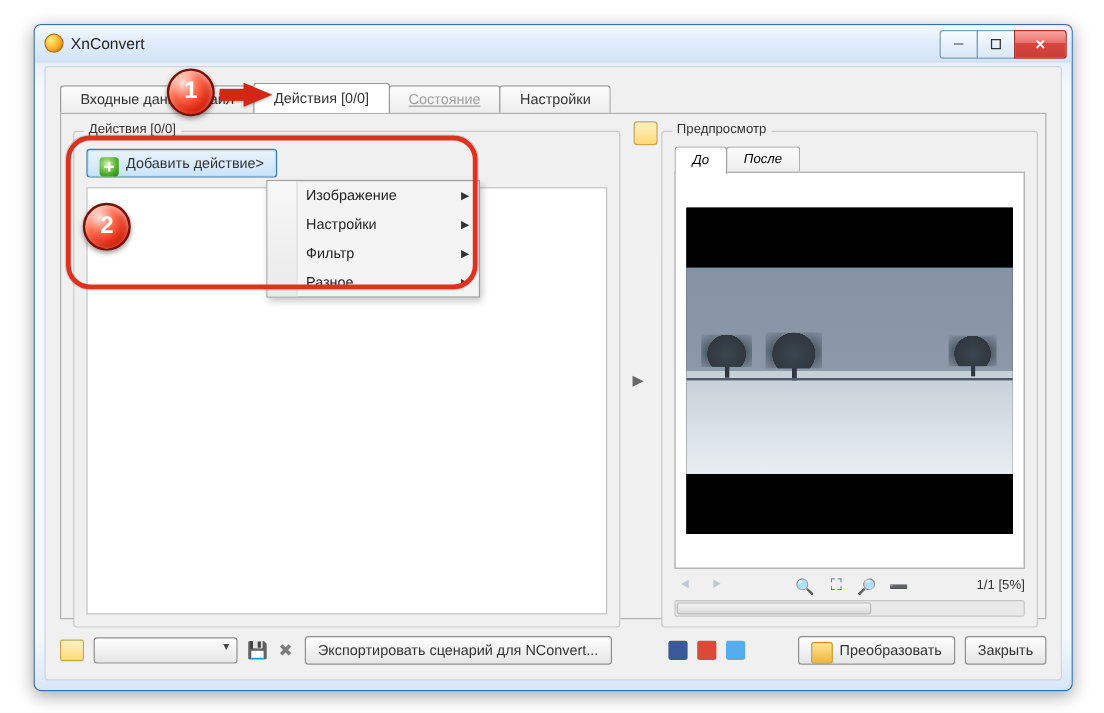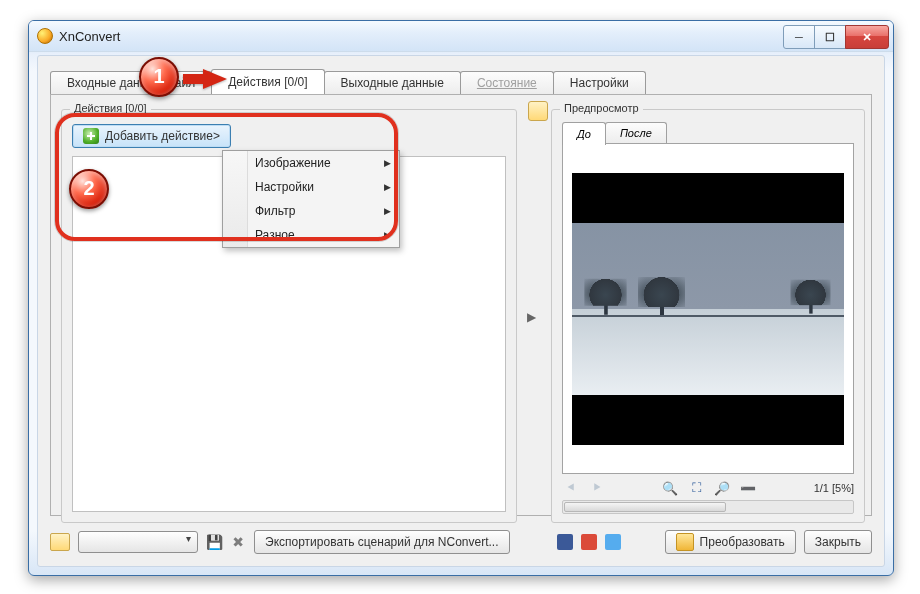--- a/index.html
+++ b/index.html
@@ -135,21 +135,21 @@
   }
   .btn {
     border: 1px solid #8f8f8f;
     background: linear-gradient(#fefefe, #e5e5e5);
     border-radius: 3px;
     height: 24px;
     line-height: 22px;
     padding: 0 10px;
     color: #333;
     display: inline-flex;
-    align-items: center;
+    align-items: flex-end;
     gap: 6px;
     white-space: nowrap;
     box-sizing: border-box;
   }
   .btn.highlight {
     border: 1px solid #3c7fb1;
     background: linear-gradient(#eaf4fd, #c7e3f9);
     box-shadow: 0 0 0 1px #bddcf4 inset;
   }
   .btn .ico {
@@ -362,21 +362,20 @@
       <div class="win-btn">☐</div>
       <div class="win-btn close">✕</div>
     </div>
   </div>
 
   <div class="client">
 
     <div class="tabbar">
       <div class="tab">Входные данные файл</div>
       <div class="tab active">Действия [0/0]</div>
-      <div class="tab">Выходные данные</div>
       <div class="tab disabled">Состояние</div>
       <div class="tab">Настройки</div>
     </div>
 
     <div class="tabcontent">
 
       <div class="groupbox gb-actions">
         <div class="legend">Действия [0/0]</div>
 
         <div class="toolbar-row">

